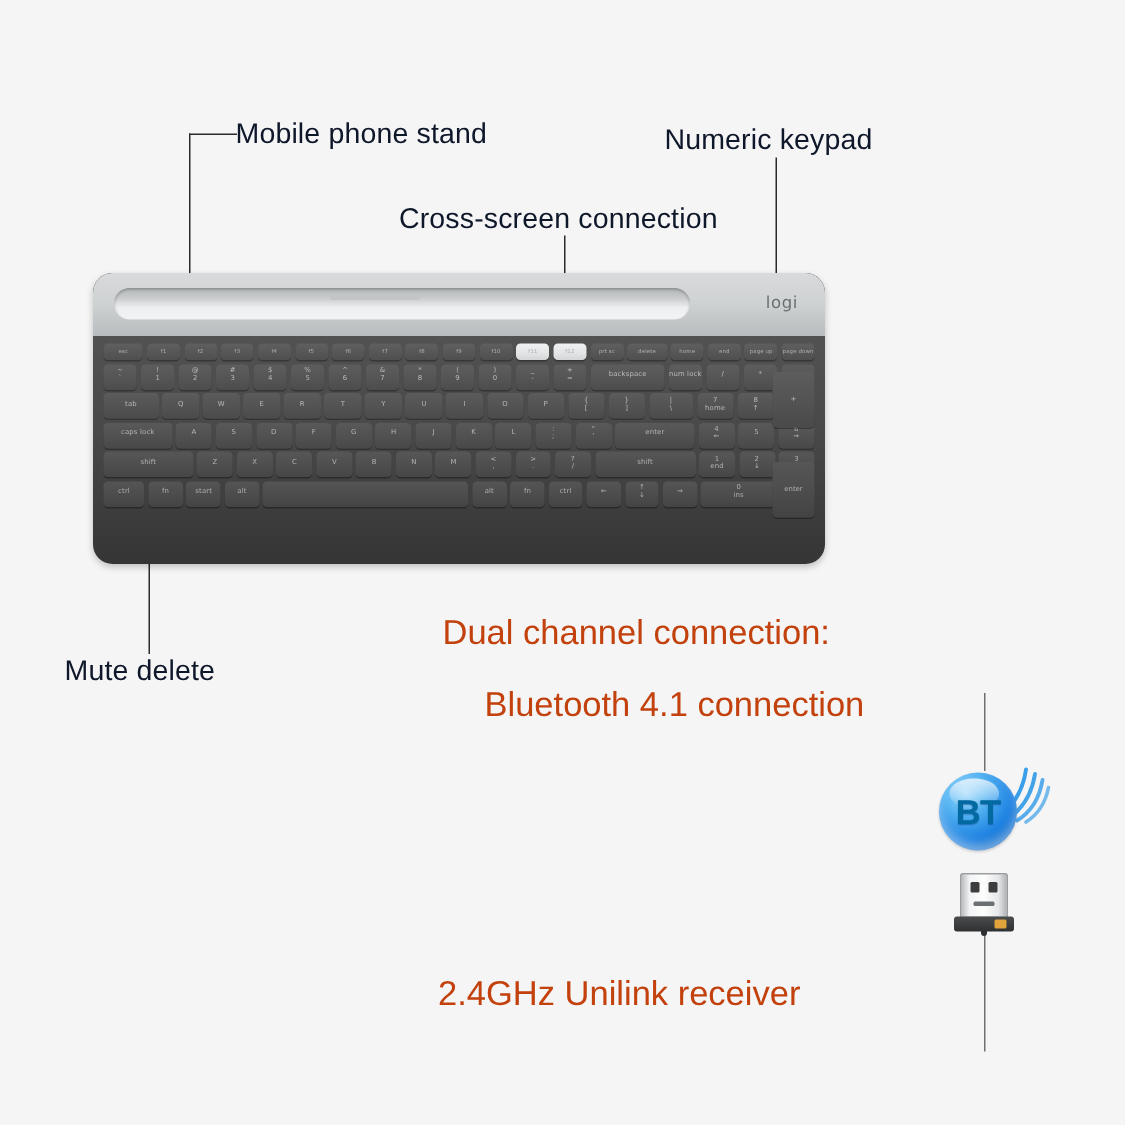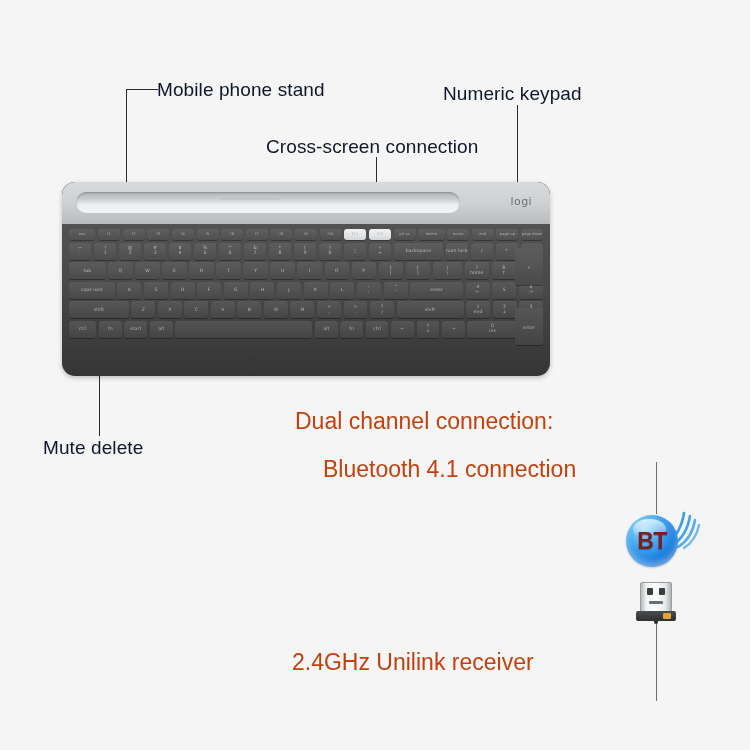--- a/index.html
+++ b/index.html
@@ -211,21 +211,21 @@
     background: linear-gradient(180deg,rgba(255,255,255,.75),rgba(255,255,255,0));
   }
   #bt-text {
     position: absolute;
     inset: 0;
     display: flex;
     align-items: center;
     justify-content: center;
     font-size: 23px;
     font-weight: bold;
-    color: #7f1d1d;
+    color: #0369a1;
     letter-spacing: -0.5px;
     text-shadow: 0 1px 1px rgba(0,60,130,.55);
     font-family: "Liberation Sans", sans-serif;
   }
   #bt-waves {
     position: absolute;
     left: 660px; top: 505px;
     width: 46px; height: 46px;
   }
 

